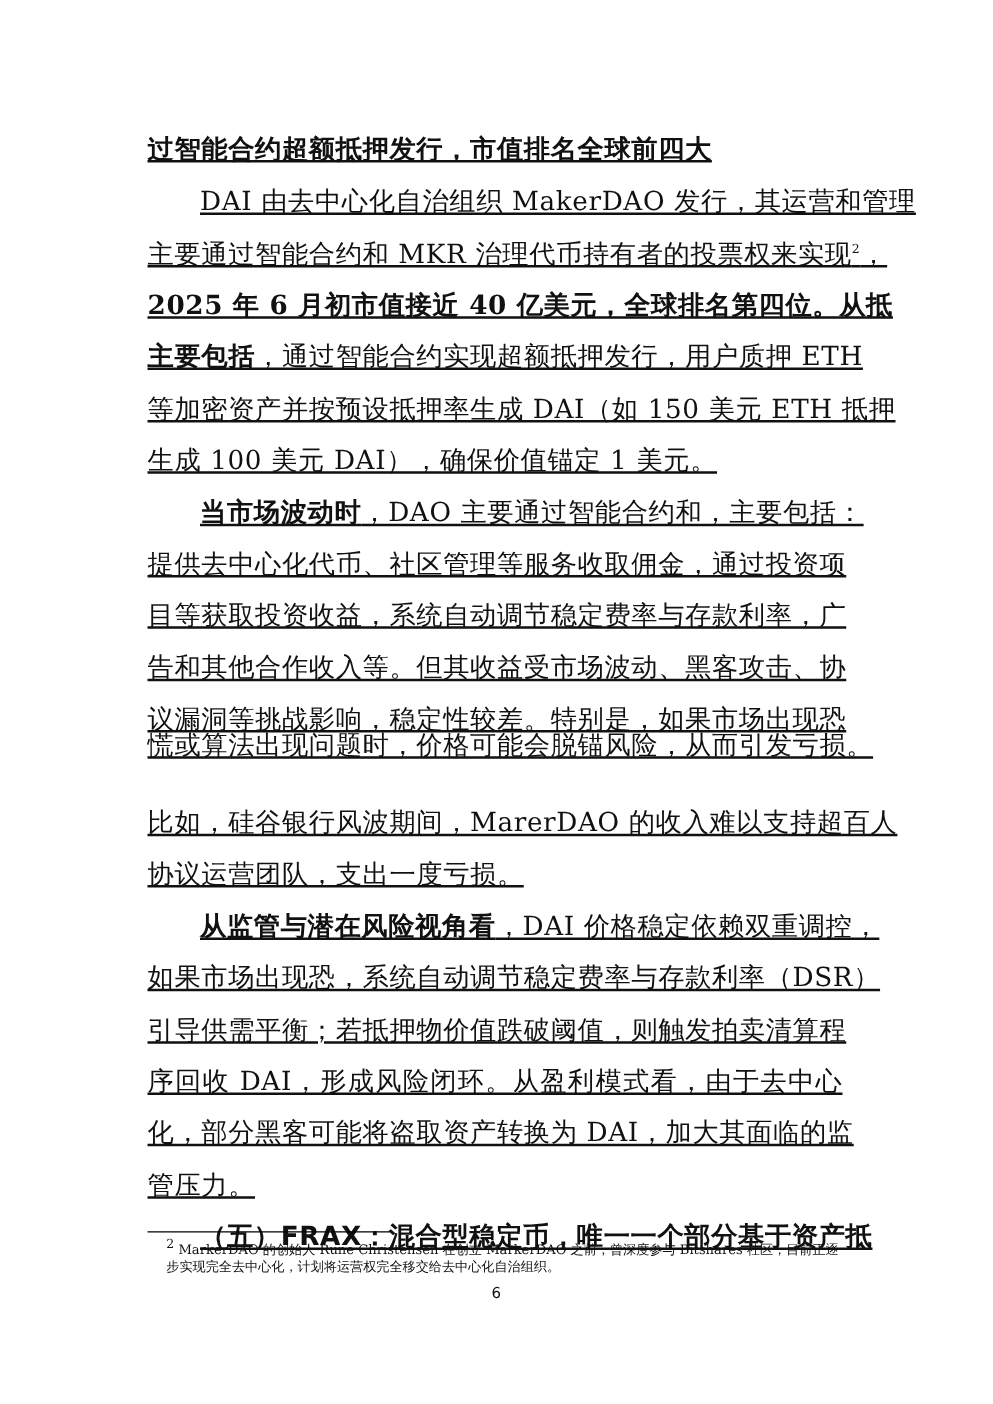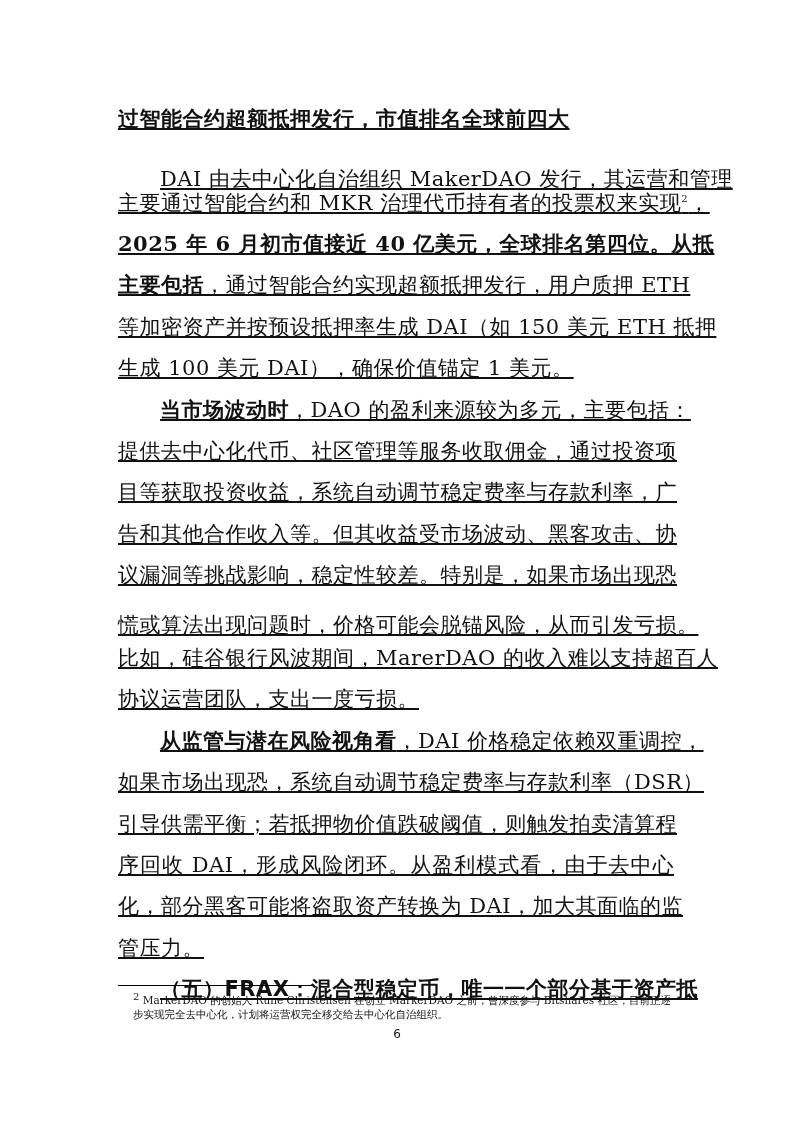--- a/index.html
+++ b/index.html
@@ -18,33 +18,33 @@
         white-space: nowrap; color: #111; }
   .page-num { position: absolute; top: 1027px; left: 0; width: 794px; text-align: center;
               font-size: 12px; font-family: "DejaVu Sans", sans-serif; }
 </style>
 </head>
 <body>
 
 <div class="page">
   <div class="line bold last" style="top:106px">过智能合约超额抵押发行，市值排名全球前四大</div>
 
-  <div class="line indent" style="top:166px">DAI 由去中心化自治组织 MakerDAO 发行，其运营和管理</div>
+  <div class="line indent" style="top:148px">DAI 由去中心化自治组织 MakerDAO 发行，其运营和管理</div>
   <div class="line" style="top:190px"><span>主要通过智能合约和 MKR 治理代币持有者的投票权来实现</span><sup>2</sup><span>，</span></div>
   <div class="line bold" style="top:231px">2025 年 6 月初市值接近 40 亿美元，全球排名第四位。从抵</div>
   <div class="line" style="top:272px"><span class="bold">主要包括</span><span>，通过智能合约实现超额抵押发行，用户质押 ETH</span></div>
   <div class="line" style="top:314px">等加密资产并按预设抵押率生成 DAI（如 150 美元 ETH 抵押</div>
   <div class="line last" style="top:355px">生成 100 美元 DAI），确保价值锚定 1 美元。</div>
 
-  <div class="line indent" style="top:397px"><span class="bold">当市场波动时</span><span>，DAO 的盈利来源较为多元，主要包括：</span></div>
+  <div class="line indent" style="top:397px"><span class="bold">当市场波动时</span><span>，DAO 主要通过智能合约和，主要包括：</span></div>
   <div class="line" style="top:438px">提供去中心化代币、社区管理等服务收取佣金，通过投资项</div>
   <div class="line" style="top:479px">目等获取投资收益，系统自动调节稳定费率与存款利率，广</div>
   <div class="line" style="top:521px">告和其他合作收入等。但其收益受市场波动、黑客攻击、协</div>
   <div class="line" style="top:562px">议漏洞等挑战影响，稳定性较差。特别是，如果市场出现恐</div>
-  <div class="line" style="top:612px">慌或算法出现问题时，价格可能会脱锚风险，从而引发亏损。</div>
+  <div class="line" style="top:583px">慌或算法出现问题时，价格可能会脱锚风险，从而引发亏损。</div>
   <div class="line" style="top:645px">比如，硅谷银行风波期间，MarerDAO 的收入难以支持超百人</div>
   <div class="line last" style="top:686px">协议运营团队，支出一度亏损。</div>
 
   <div class="line indent" style="top:728px"><span class="bold">从监管与潜在风险视角看</span><span>，DAI 价格稳定依赖双重调控，</span></div>
   <div class="line" style="top:769px">如果市场出现恐，系统自动调节稳定费率与存款利率（DSR）</div>
   <div class="line" style="top:811px">引导供需平衡；若抵押物价值跌破阈值，则触发拍卖清算程</div>
   <div class="line" style="top:852px">序回收 DAI，形成风险闭环。从盈利模式看，由于去中心</div>
   <div class="line" style="top:893px">化，部分黑客可能将盗取资产转换为 DAI，加大其面临的监</div>
   <div class="line last" style="top:935px">管压力。</div>
 

